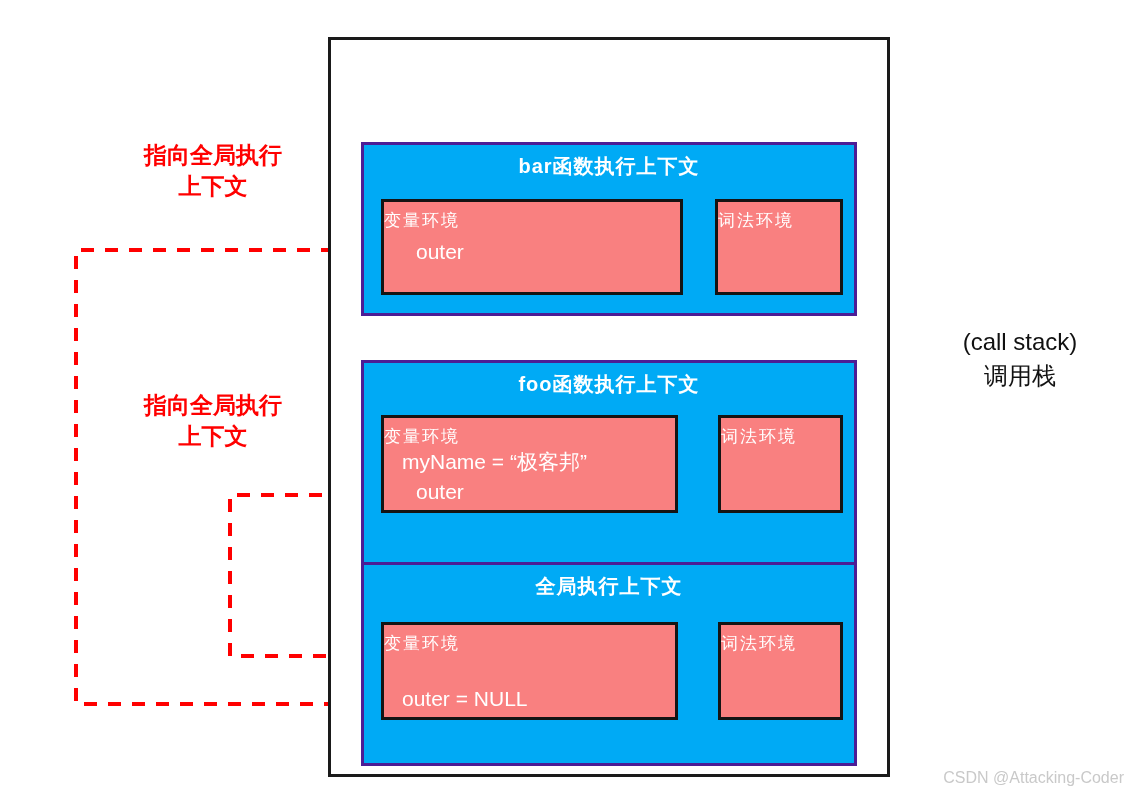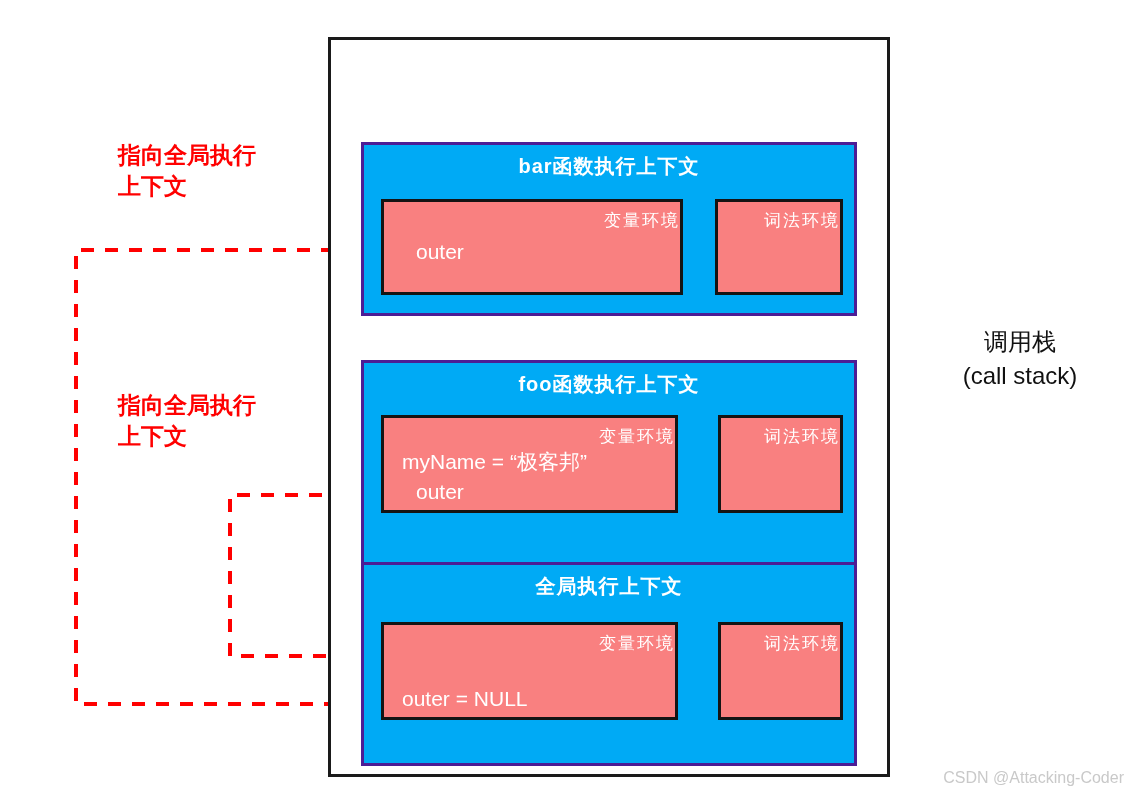--- a/index.html
+++ b/index.html
@@ -59,21 +59,21 @@
     position: absolute;
     background: #F98080;
     border: 3px solid #141414;
     box-sizing: border-box;
   }
   .env-title {
     position: absolute;
     left: 0;
     right: 0;
     top: 7px;
-    text-align: right;
+    text-align: left;
     color: #ffffff;
     font-size: 17px;
     letter-spacing: 2px;
     white-space: nowrap;
   }
   .env-line {
     position: absolute;
     left: 18px;
     color: #ffffff;
     font-size: 21px;
@@ -82,20 +82,21 @@
   .env-line.indent {
     left: 32px;
   }
 
   
   .red-label {
     position: absolute;
     color: #FF0000;
     font-size: 23px;
     font-weight: bold;
+    text-align: center;
     line-height: 1.35;
     white-space: nowrap;
   }
 
   
   .caption {
     position: absolute;
     color: #111111;
     font-size: 24px;
     text-align: center;
@@ -187,19 +188,19 @@
       <div class="env-title">变量环境</div>
       <div class="env-line" style="top:62px;">outer = NULL</div>
     </div>
 
     <div class="env-box" style="left:354px; top:57px; width:125px; height:98px;">
       <div class="env-title">词法环境</div>
     </div>
   </div>
 
   <div class="caption" style="left:905px; top:325px; width:230px;">
+    <div>(call stack)</div>
     <div>调用栈</div>
-    <div>(call stack)</div>
   </div>
 
   <div class="watermark">CSDN @Attacking-Coder</div>
 
 </div>
 
 </body></html>

